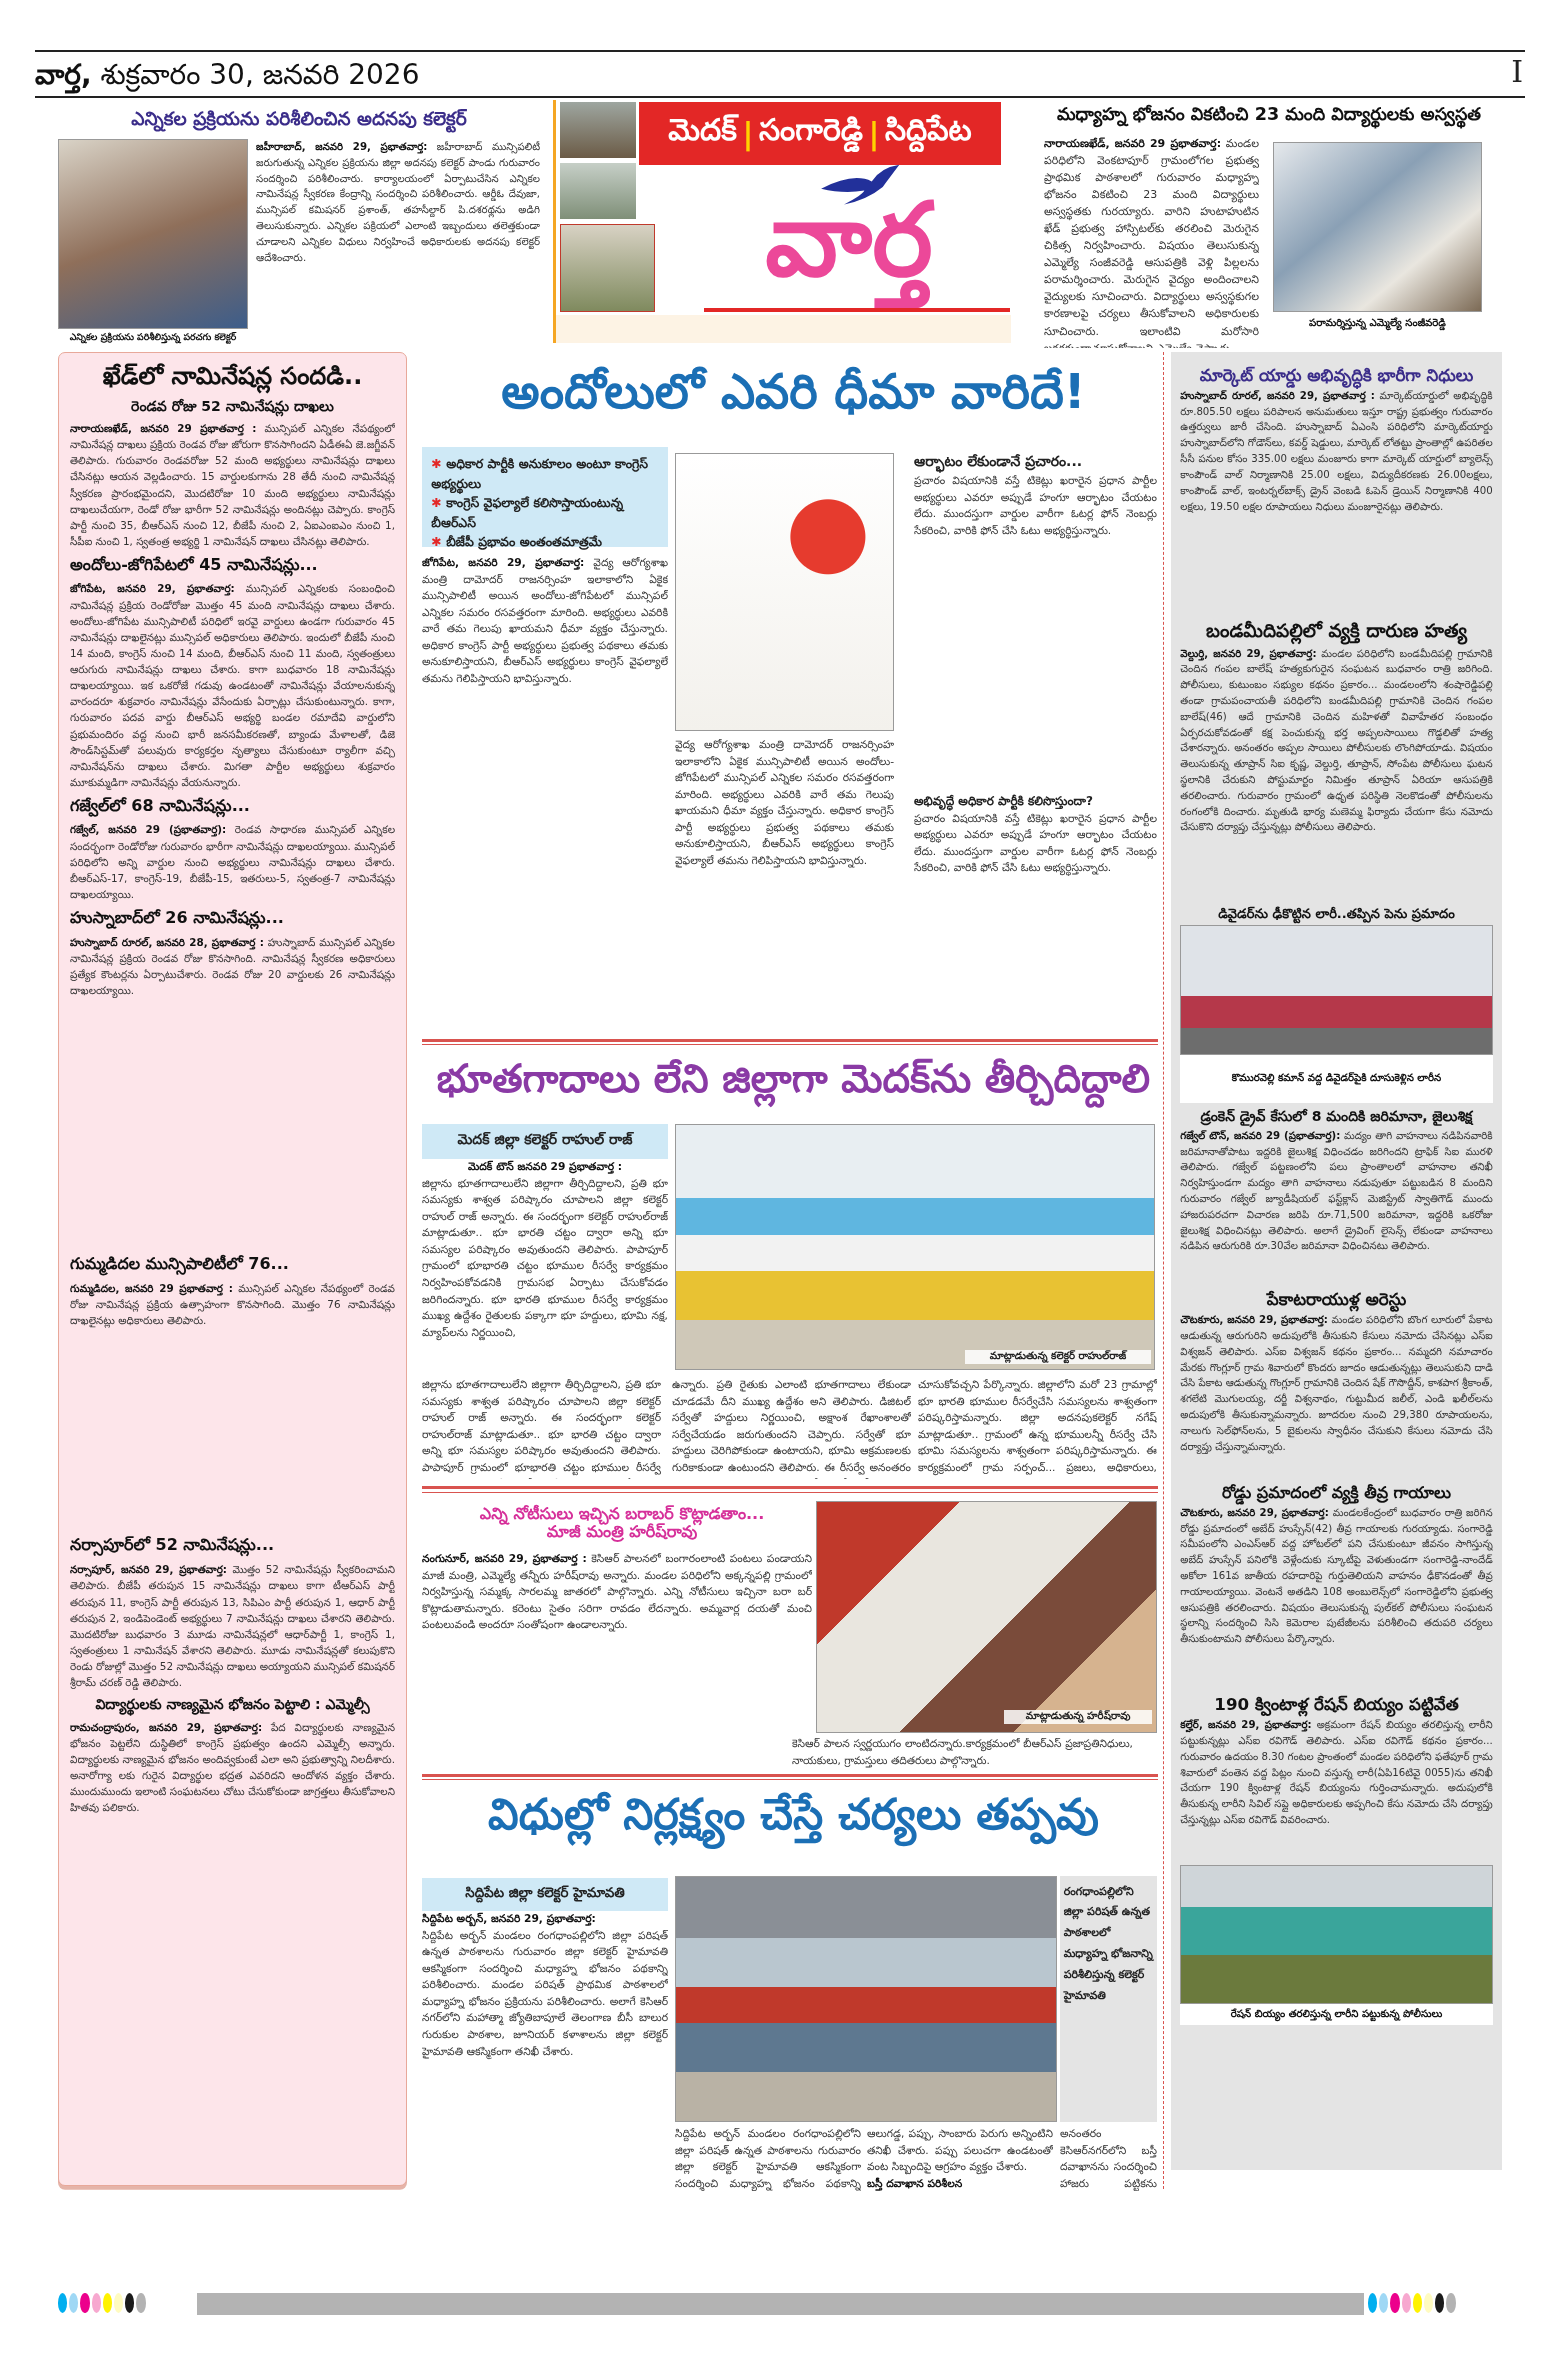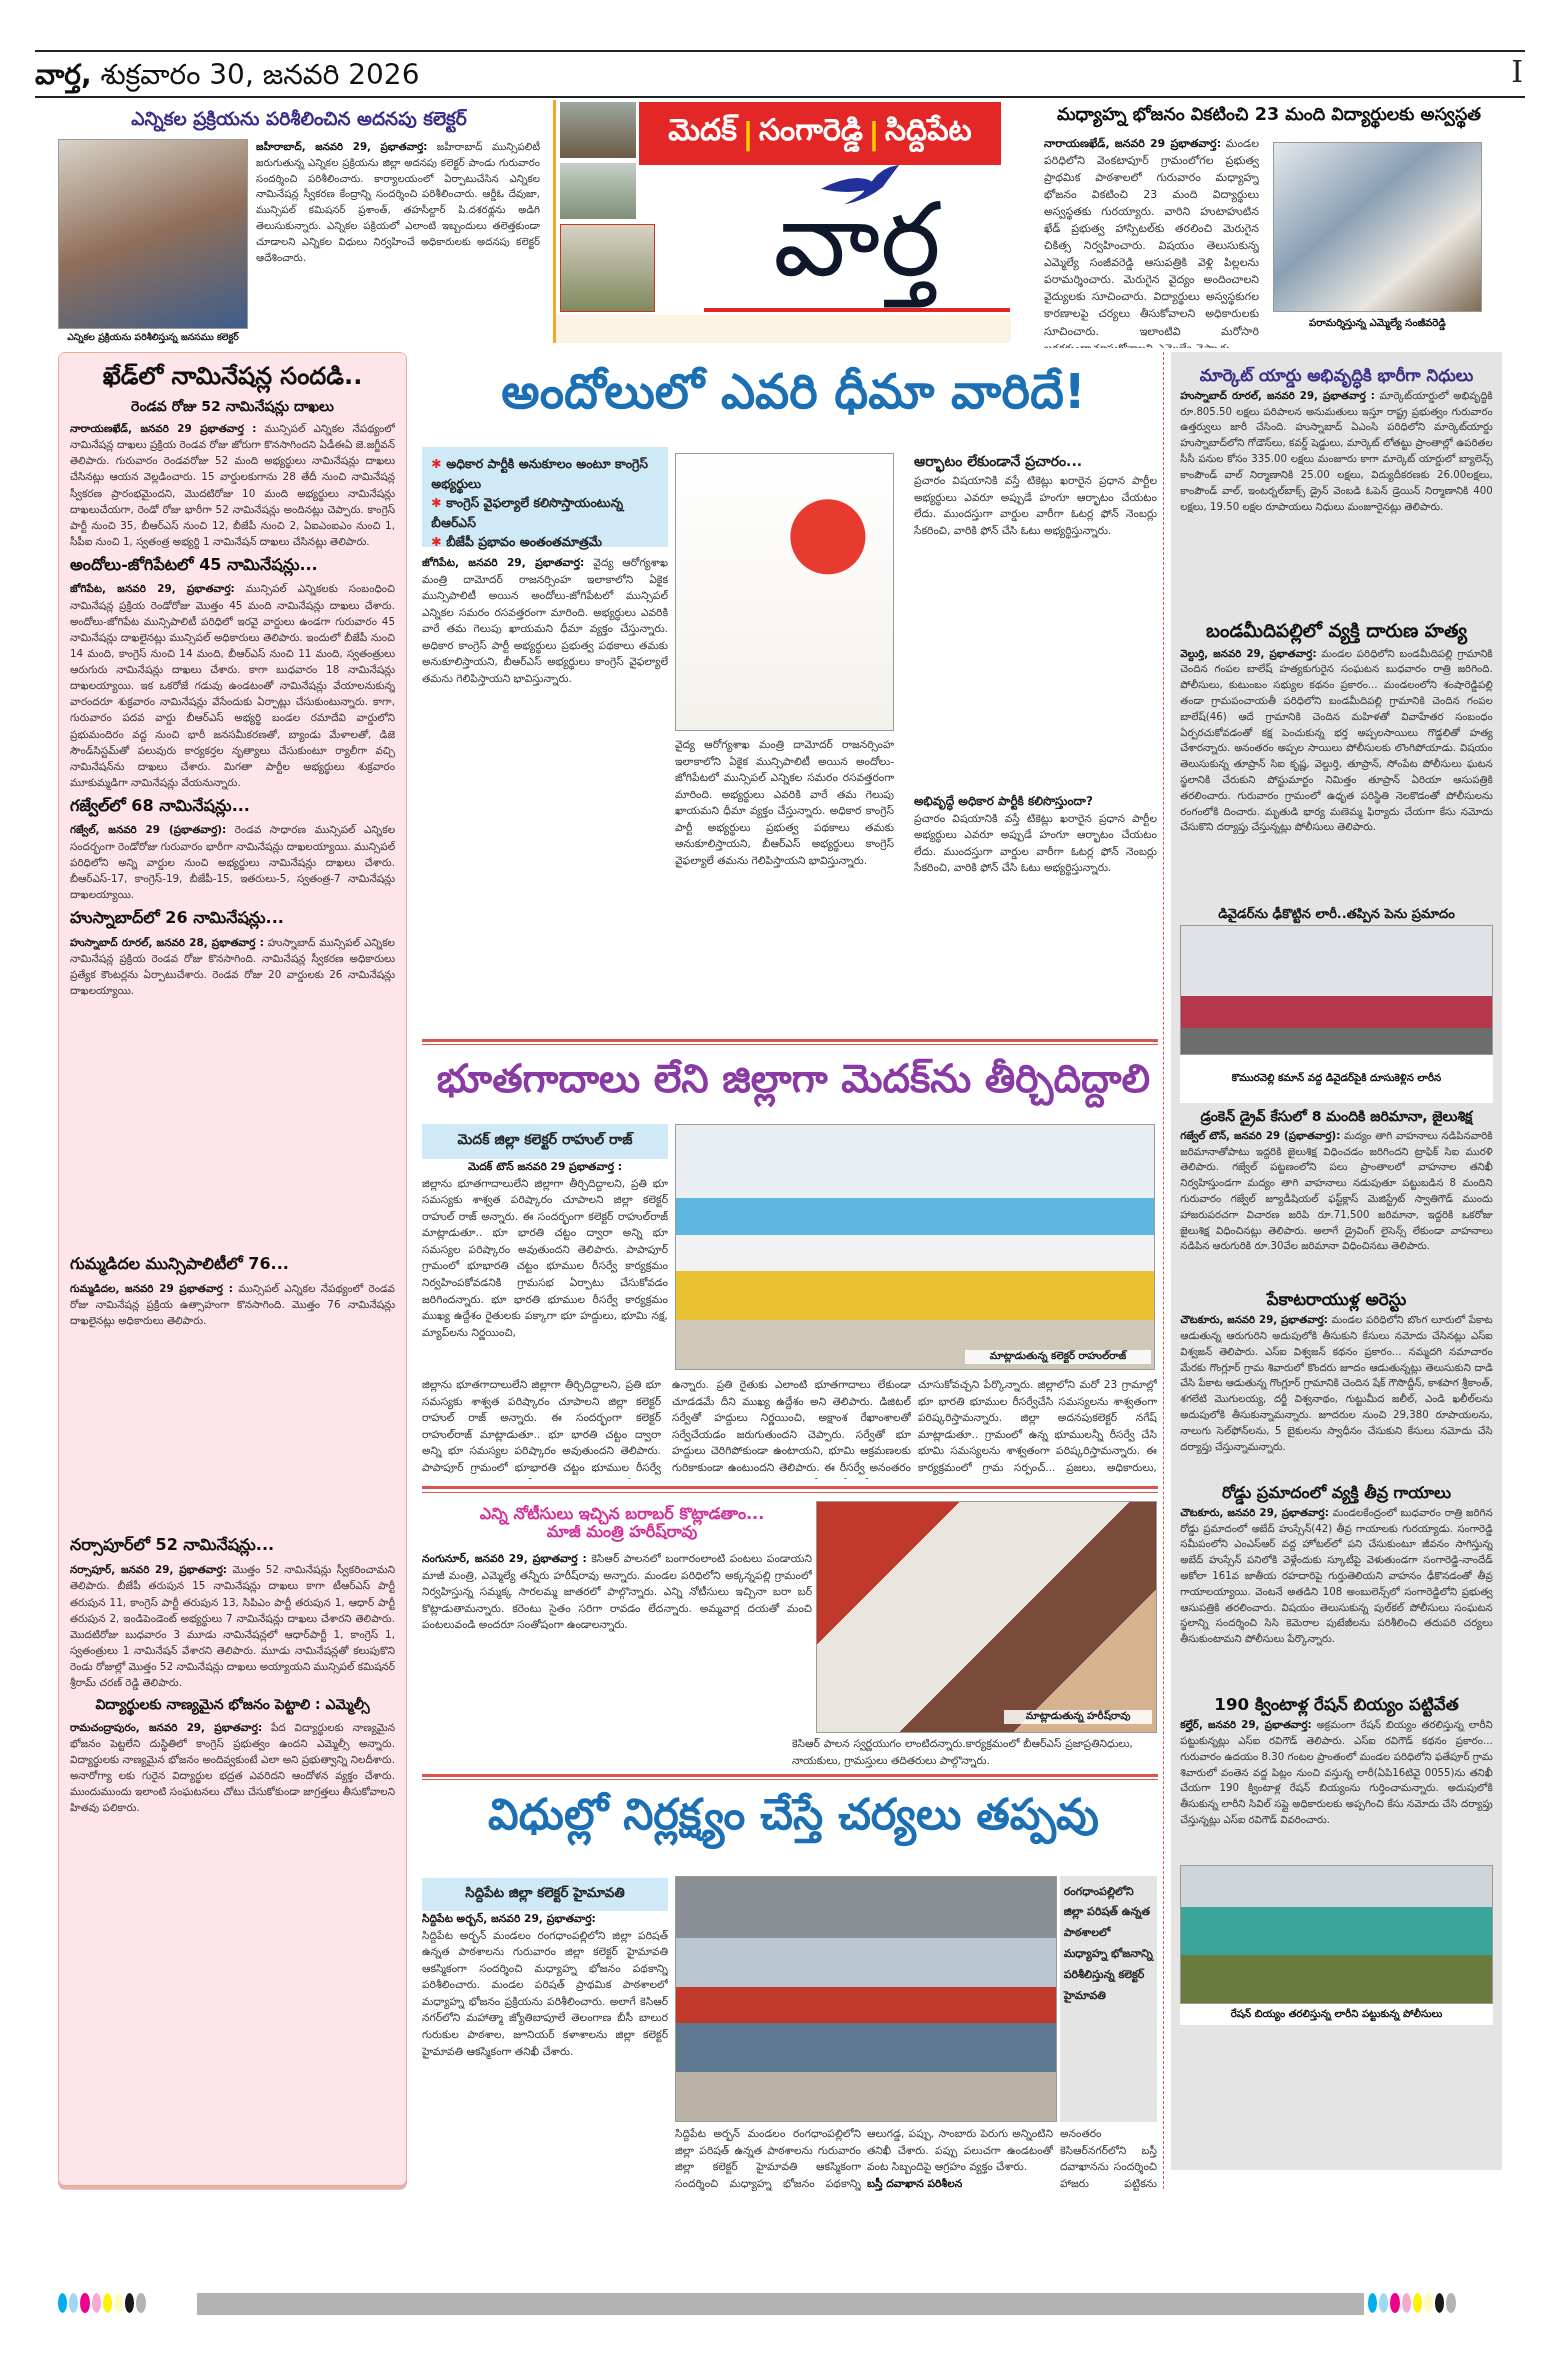--- a/index.html
+++ b/index.html
@@ -34,41 +34,41 @@
 <div class="rule" style="top:50px"></div>
 <div class="abs mast">
   <b>వార్త,</b>
   <span>శుక్రవారం 30, జనవరి 2026</span>
 </div>
 <div class="abs pgnum">I</div>
 <div class="rule" style="top:96px"></div>
 
 <div class="abs hd" style="left:58px;top:108px;width:482px;font-size:18.6px;color:#3b2d8a;text-align:center">ఎన్నికల ప్రక్రియను పరిశీలించిన అదనపు కలెక్టర్</div>
 <div class="abs photo" style="left:58px;top:139px;width:190px;height:190px;background:linear-gradient(160deg,#d9d3c7,#8f6f5a 50%,#3d5d8a)"></div>
-<div class="abs cap" style="left:58px;top:331px;width:190px;font-size:9.3px">ఎన్నికల ప్రక్రియను పరిశీలిస్తున్న జనసము కలెక్టర్</div>
+<div class="abs cap" style="left:58px;top:331px;width:190px;font-size:9.3px">ఎన్నికల ప్రక్రియను పరిశీలిస్తున్న పరచగు కలెక్టర్</div>
 <div class="abs body" style="left:256px;top:139px;width:284px;height:206px;font-size:10.2px">
   <b>జహీరాబాద్, జనవరి 29, ప్రభాతవార్త:</b>
   <span>జహీరాబాద్ మున్సిపలిటీ జరుగుతున్న ఎన్నికల ప్రక్రియను జిల్లా అదనపు కలెక్టర్ పాండు గురువారం సందర్శించి పరిశీలించారు. కార్యాలయంలో ఏర్పాటుచేసిన ఎన్నికల నామినేషన్ల స్వీకరణ కేంద్రాన్ని సందర్శించి పరిశీలించారు. ఆర్డీఓ దేవుజా, మున్సిపల్ కమిషనర్ ప్రశాంత్, తహసీల్దార్ పి.దశరథ్లను అడిగి తెలుసుకున్నారు. ఎన్నికల పక్రియలో ఎలాంటి ఇబ్బందులు తలెత్తకుండా చూడాలని ఎన్నికల విధులు నిర్వహించే అధికారులకు అదనపు కలెక్టర్ ఆదేశించారు.</span>
 </div>
 
 <div class="abs" style="left:553px;top:100px;width:492px;height:243px;border-left:3.7px solid #f5a623">
   <div class="abs" style="left:3.7px;top:1.9px;width:76px;height:56px;background:linear-gradient(180deg,#9ea6a0,#6b5b46)"></div>
   <div class="abs" style="left:3.7px;top:63px;width:76px;height:56px;background:linear-gradient(180deg,#c6cfc7,#7f8f78)"></div>
   <div class="abs" style="left:3.7px;top:124px;width:95px;height:88px;background:linear-gradient(180deg,#d8d2c4,#7f8a5e);border:1.9px solid #c0392b"></div>
   <div class="abs" style="left:83px;top:1.9px;width:362px;height:63px;background:#e32726;display:flex;align-items:center;justify-content:center;gap:5.6px;color:#fff;font-size:30px;font-weight:700">
     <span>మెదక్</span>
     <span style="color:#ffd200">|</span>
     <span>సంగారెడ్డి</span>
     <span style="color:#ffd200">|</span>
     <span>సిద్దిపేట</span>
   </div>
   <svg class="abs" style="left:260px;top:63px" width="93" height="46" viewBox="0 0 100 50">
     <path d="M5 28 Q40 10 60 20 Q70 5 90 2 Q78 18 72 26 Q55 40 30 45 Q50 35 52 30 Q30 34 5 28Z" fill="#22309a"></path>
   </svg>
-  <div class="abs" style="left:148px;top:89px;width:306px;text-align:center;font-size:102px;font-weight:400;color:#0f172a;line-height:1">వార్త</div>
+  <div class="abs" style="left:140px;top:89px;width:306px;text-align:center;font-size:102px;font-weight:700;color:#ec4899;line-height:1">వార్త</div>
   <div class="abs" style="left:148px;top:208px;width:306px;height:3.7px;background:#e32726"></div>
   <div class="abs" style="left:0;top:215px;width:455px;height:28px;background:#fdf3e4"></div>
 </div>
 
 <div class="abs hd" style="left:1057px;top:104px;width:464px;font-size:17.6px;color:#111">మధ్యాహ్న భోజనం వికటించి 23 మంది విద్యార్థులకు అస్వస్థత</div>
 <div class="abs body" style="left:1044px;top:135px;width:215px;height:213px;font-size:11px">
   <b>నారాయణఖేడ్, జనవరి 29 ప్రభాతవార్త:</b>
   <span>మండల పరిధిలోని వెంకటాపూర్ గ్రామంలోగల ప్రభుత్వ ప్రాథమిక పాఠశాలలో గురువారం మధ్యాహ్న భోజనం వికటించి 23 మంది విద్యార్థులు అస్వస్థతకు గురయ్యారు. వారిని హుటాహుటిన ఖేడ్ ప్రభుత్వ హాస్పిటల్‌కు తరలించి మెరుగైన చికిత్స నిర్వహించారు. విషయం తెలుసుకున్న ఎమ్మెల్యే సంజీవరెడ్డి ఆసుపత్రికి వెళ్లి పిల్లలను పరామర్శించారు. మెరుగైన వైద్యం అందించాలని వైద్యులకు సూచించారు. విద్యార్థులు అస్వస్థకుగల కారణాలపై చర్యలు తీసుకోవాలని అధికారులకు సూచించారు. ఇలాంటివి మరోసారి జరగకుండాచూసుకోవాలని ఎమ్మెల్యే చెప్పారు.</span>
 </div>
 <div class="abs photo" style="left:1273px;top:142px;width:209px;height:170px;background:linear-gradient(140deg,#e6e9ec,#8aa0b5 40%,#e9e6df 70%,#7c6a55)"></div>

